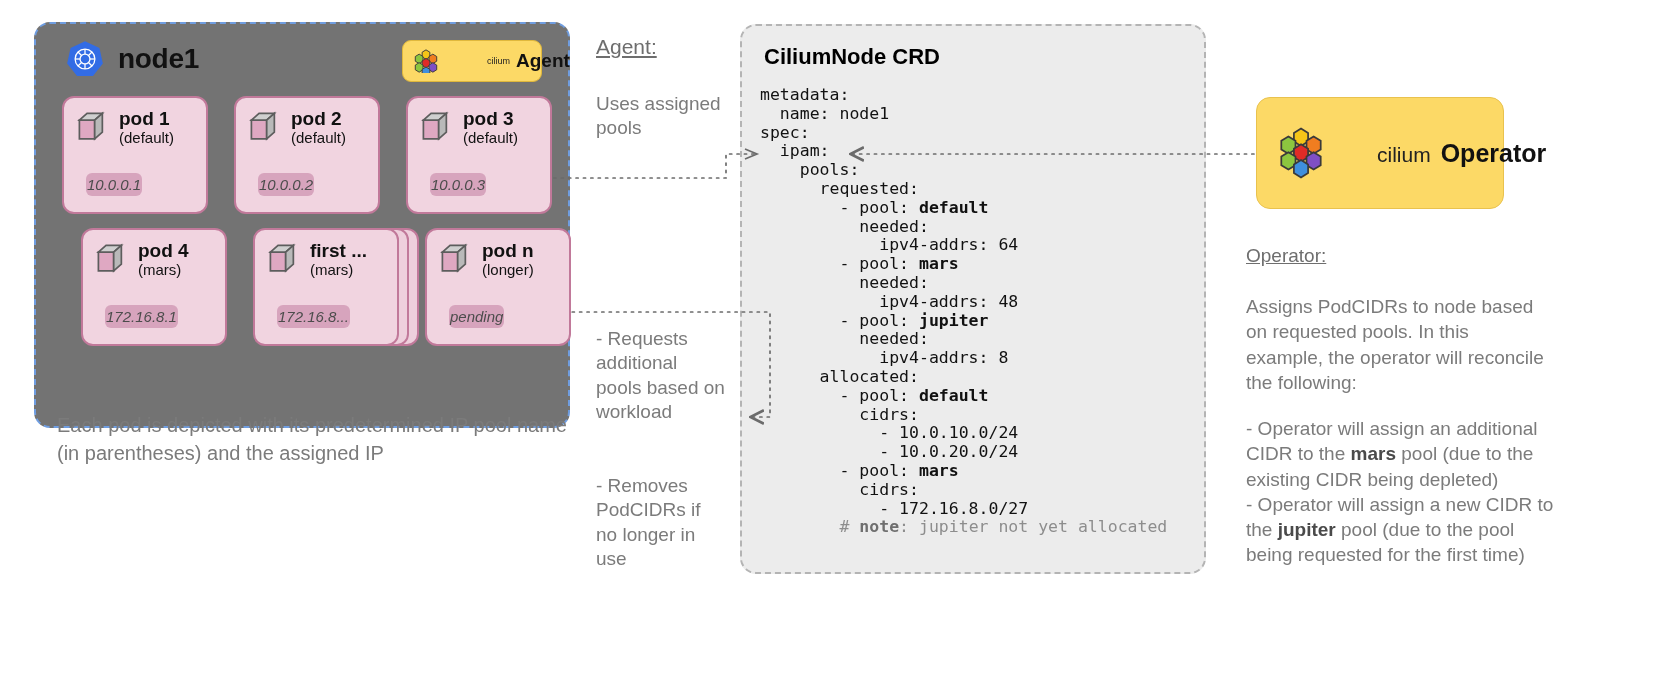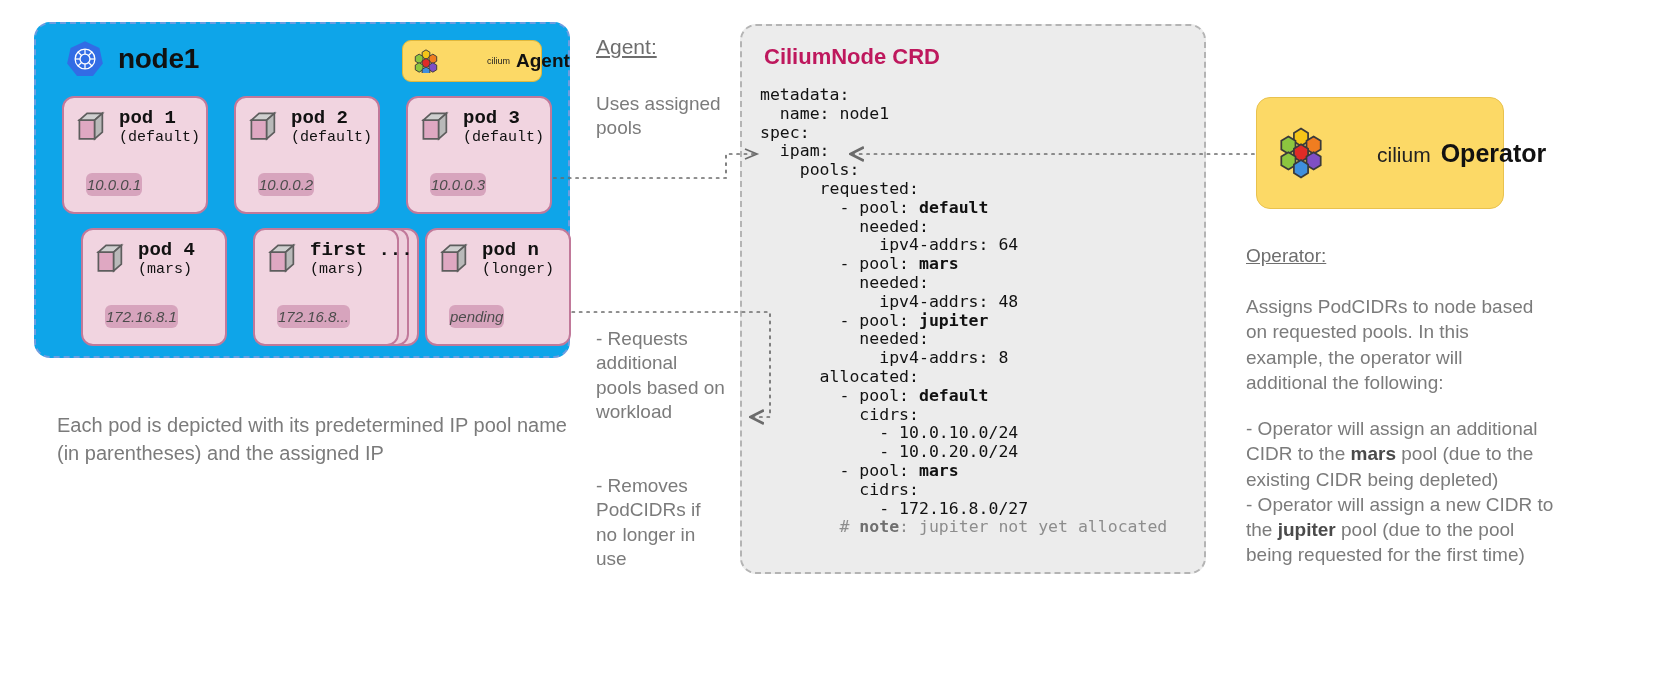--- a/index.html
+++ b/index.html
@@ -6,22 +6,22 @@
   body{
     width:1672px;height:680px;background:#ffffff;
     font-family:"Liberation Sans",sans-serif;
     position:relative;overflow:hidden;
     -webkit-font-smoothing:antialiased;
   }
   .canvas{position:absolute;left:0;top:0;width:1672px;height:680px;}
 
   
   .node-box{
-    position:absolute;left:34px;top:22px;width:536px;height:336px;
-    background:#0ea5e9;border:2.5px dashed #6f9de0;border-radius:16px;
+    position:absolute;left:34px;top:22px;width:536px;height:406px;
+    background:#737373;border:2.5px dashed #6f9de0;border-radius:16px;
     box-sizing:border-box;
   }
   .node-head{position:absolute;left:30px;top:16px;display:flex;align-items:center;gap:14px;}
   .k8s-logo{width:38px;height:38px;display:block;}
   .node-title{font-size:28px;font-weight:bold;color:#111;letter-spacing:-0.3px;}
 
   .agent-badge{
     position:absolute;right:26px;top:16px;height:42px;width:140px;
     background:#fcd966;border:1.5px solid #e0b83c;border-radius:9px;
     display:flex;align-items:center;gap:6px;padding:0 10px;box-sizing:border-box;
@@ -39,21 +39,21 @@
     position:absolute;left:0;top:0;width:146px;height:118px;
     background:#f1d4e0;border:2px solid #c1799a;border-radius:12px;
     box-sizing:border-box;z-index:3;
   }
   .pod-ghost{
     position:absolute;top:0;width:146px;height:118px;
     background:#eecfdc;border:2px solid #c1799a;border-radius:12px;box-sizing:border-box;
   }
   .ghost-a{left:10px;z-index:1;}
   .ghost-b{left:20px;z-index:0;}
-  .pod-head{position:absolute;left:12px;top:10px;display:flex;align-items:flex-start;gap:9px;font-family:Liberation Mono, monospace;}
+  .pod-head{position:absolute;left:12px;top:10px;display:flex;align-items:flex-start;gap:9px;}
   .cube{width:34px;height:34px;display:block;margin-top:2px;}
   .pod-names{line-height:1.12;}
   .pod-name{font-size:19px;font-weight:bold;color:#111;white-space:nowrap;}
   .pod-pool{font-size:15px;color:#111;white-space:nowrap;}
   .ip-chip{
     position:absolute;left:22px;bottom:16px;
     background:#d7a4bd;border-radius:6px;padding:3px 1px;
     font-size:15px;font-style:italic;color:#4c4c4c;white-space:nowrap;
   }
 
@@ -67,21 +67,21 @@
   .mid-title{position:absolute;left:596px;top:35px;font-size:21px;color:#6e6e6e;text-decoration:underline;}
   .mid-a{top:92px;}
   .mid-b{top:327px;}
   .mid-c{top:474px;}
 
   
   .crd-panel{
     position:absolute;left:740px;top:24px;width:466px;height:550px;
     background:#ececec;border:2px dashed #b4b4b4;border-radius:16px;box-sizing:border-box;
   }
-  .crd-title{position:absolute;left:22px;top:18px;font-size:22px;font-weight:bold;color:#be185d;}
+  .crd-title{position:absolute;left:22px;top:18px;font-size:22px;font-weight:bold;color:#000000;}
   .yaml{
     position:absolute;left:18px;top:60px;right:10px;
     font-family:"DejaVu Sans Mono","Liberation Mono",monospace;
     font-size:16.5px;line-height:18.8px;color:#111;white-space:pre;
   }
   .yaml b{font-weight:bold;}
   .yaml .cmt{color:#8d8d8d;}
   .yaml .cmt b{color:#6f6f6f;font-weight:bold;}
 
   
@@ -281,21 +281,21 @@
           <polygon points="46,32 55,37.5 55,48.5 46,54 37,48.5 37,37.5" fill="#7f4fc4"></polygon>
           <polygon points="30,42 39,47.5 39,58.5 30,64 21,58.5 21,47.5" fill="#3f8fde"></polygon>
         </g>
       </svg>
       <span class="cil-word">cilium</span>
     </span>
     <span class="op-label">Operator</span>
   </div>
 
   <div class="op-title">Operator:</div>
-  <div class="op-para">Assigns PodCIDRs to node based on requested pools. In this example, the operator will additional the following:</div>
+  <div class="op-para">Assigns PodCIDRs to node based on requested pools. In this example, the operator will reconcile the following:</div>
   <div class="op-list" id="op-list">
       <div>- Operator will assign an additional CIDR to the <b>mars</b> pool (due to the existing CIDR being depleted)</div>
       <div>- Operator will assign a new CIDR to the <b>jupiter</b> pool (due to the pool being requested for the first time)</div>
     </div>
 
   <svg class="overlay">
     <defs>
       <marker id="ar" markerWidth="9" markerHeight="9" refX="7" refY="4.5" orient="auto">
         <path d="M0,0.5 L8,4.5 L0,8.5" fill="none" stroke="#6b6b6b" stroke-width="1.6"></path>
       </marker>

